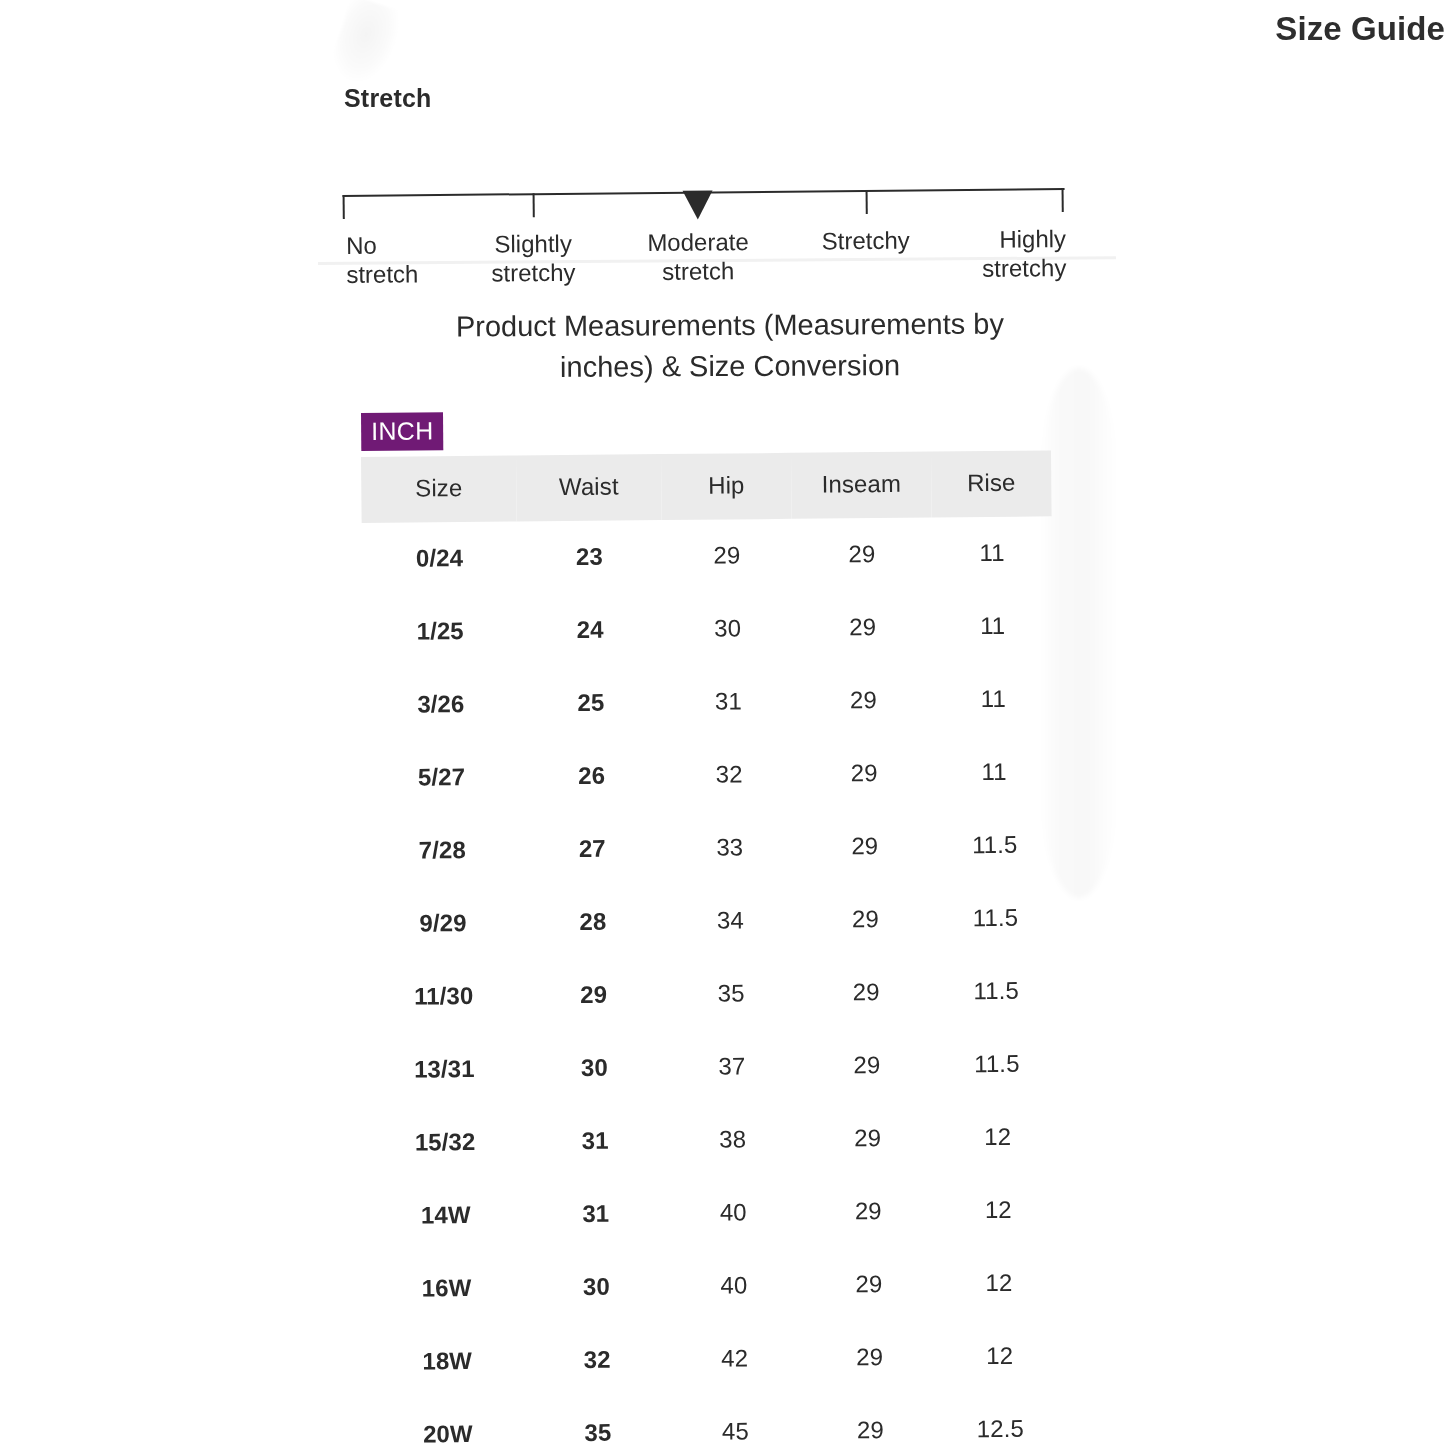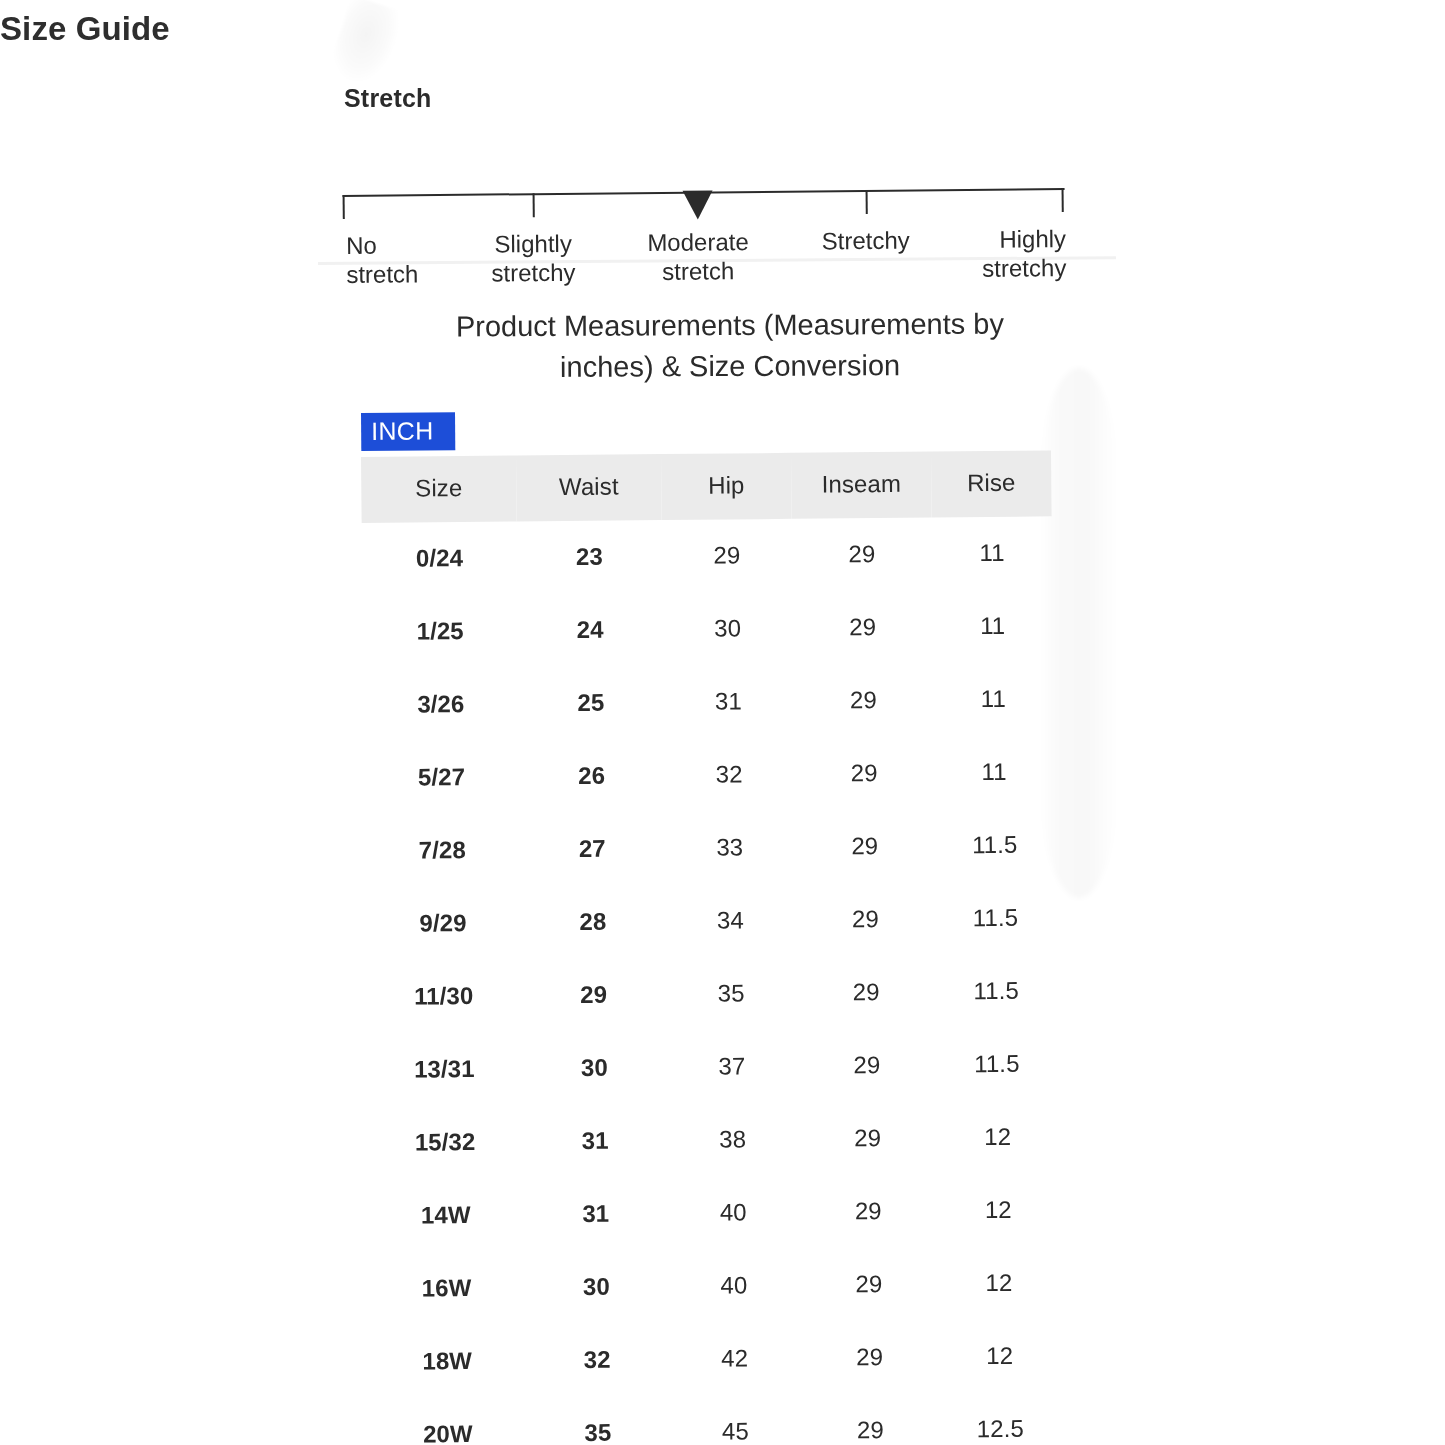--- a/index.html
+++ b/index.html
@@ -43,21 +43,21 @@
     background: #f1f1f1;
     transform: rotate(-0.42deg);
     transform-origin: left center;
   }
 
   
   #page-title {
     position: absolute;
     left: 0; top: 10px;
     width: 1445px;
-    text-align: left;
+    text-align: right;
     font-size: 33px;
     font-weight: bold;
     letter-spacing: 0.1px;
     color: #2e2e2e;
   }
 
   
   #stretch-section {
     position: absolute;
     left: 340px; top: 84px;
@@ -115,25 +115,25 @@
     width: 620px;
     text-align: center;
     font-size: 29px;
     line-height: 41px;
     color: #2b2b2b;
     transform: rotate(-0.3deg);
   }
   #inch-badge {
     position: absolute;
     left: 361px; top: 413px;
-    background: #1d4ed8;
+    background: #701a75;
     color: #ffffff;
     font-size: 25px;
     line-height: 1;
-    padding: 6px 22px 7px 10px;
+    padding: 6px 10px 7px 10px;
     letter-spacing: 0.3px;
     transform: rotate(-0.45deg);
     transform-origin: left top;
   }
 
   
   #size-table-wrap {
     position: absolute;
     left: 361px; top: 457px;
     width: 690px;

